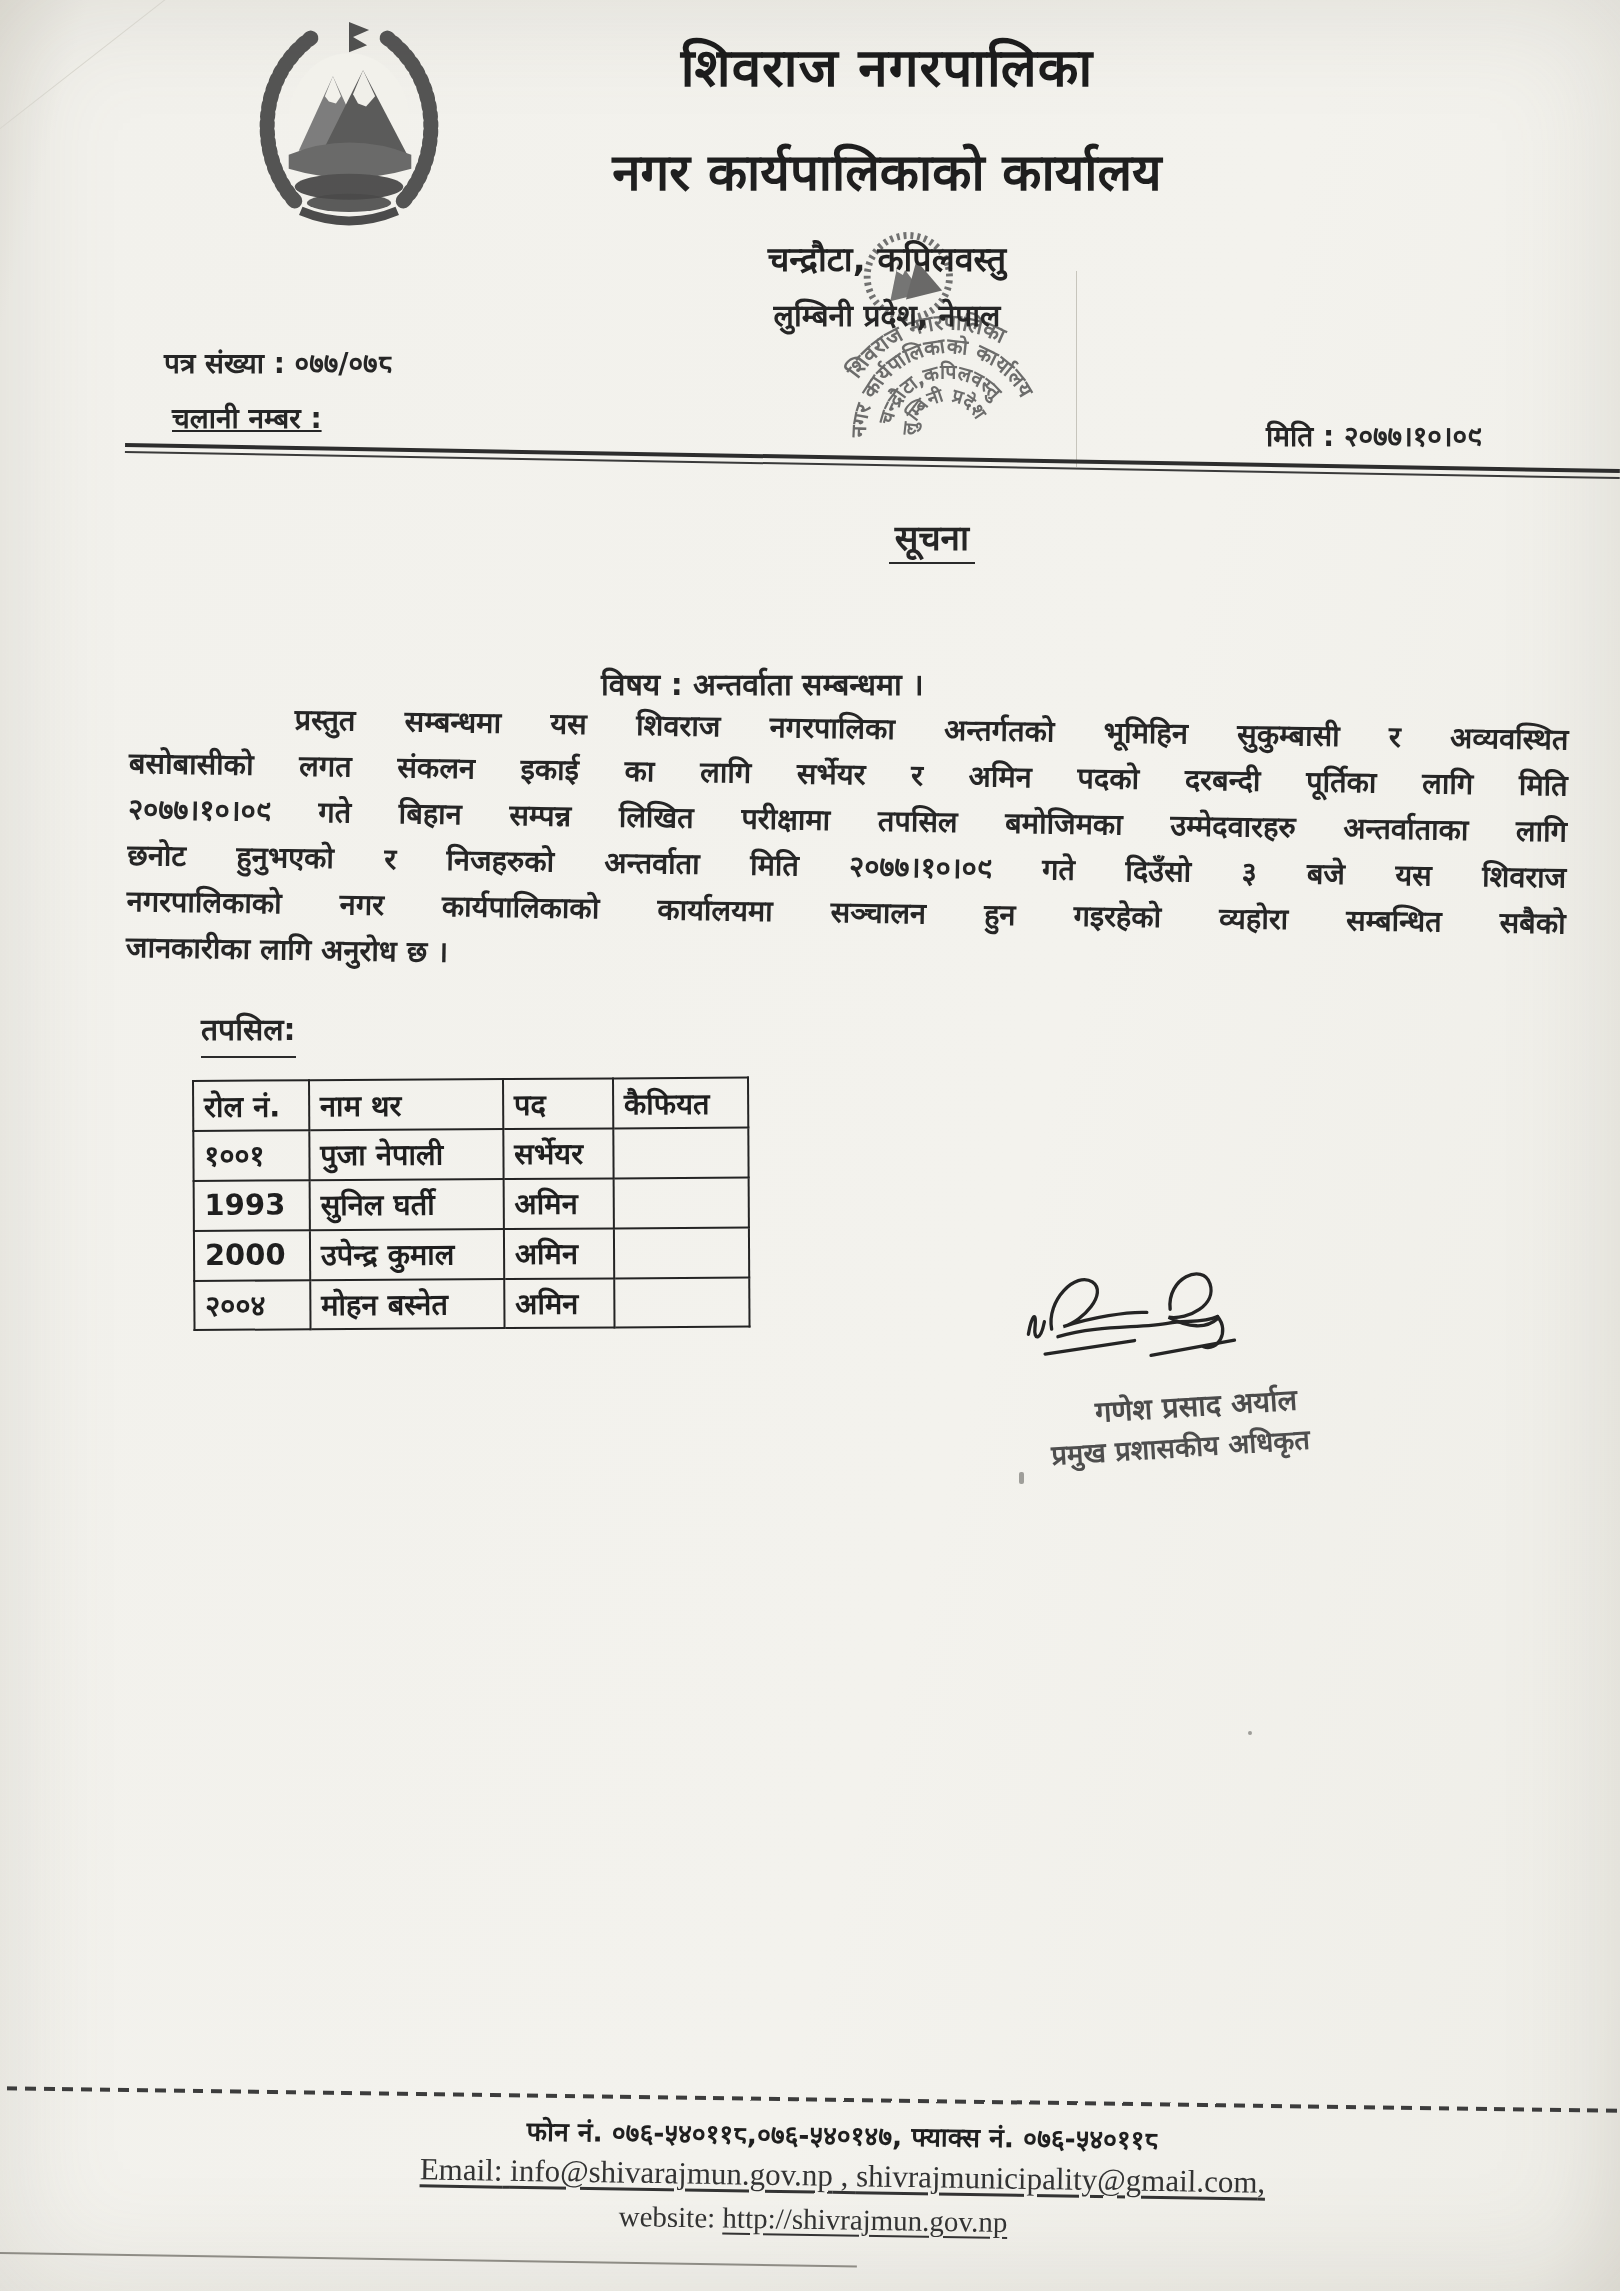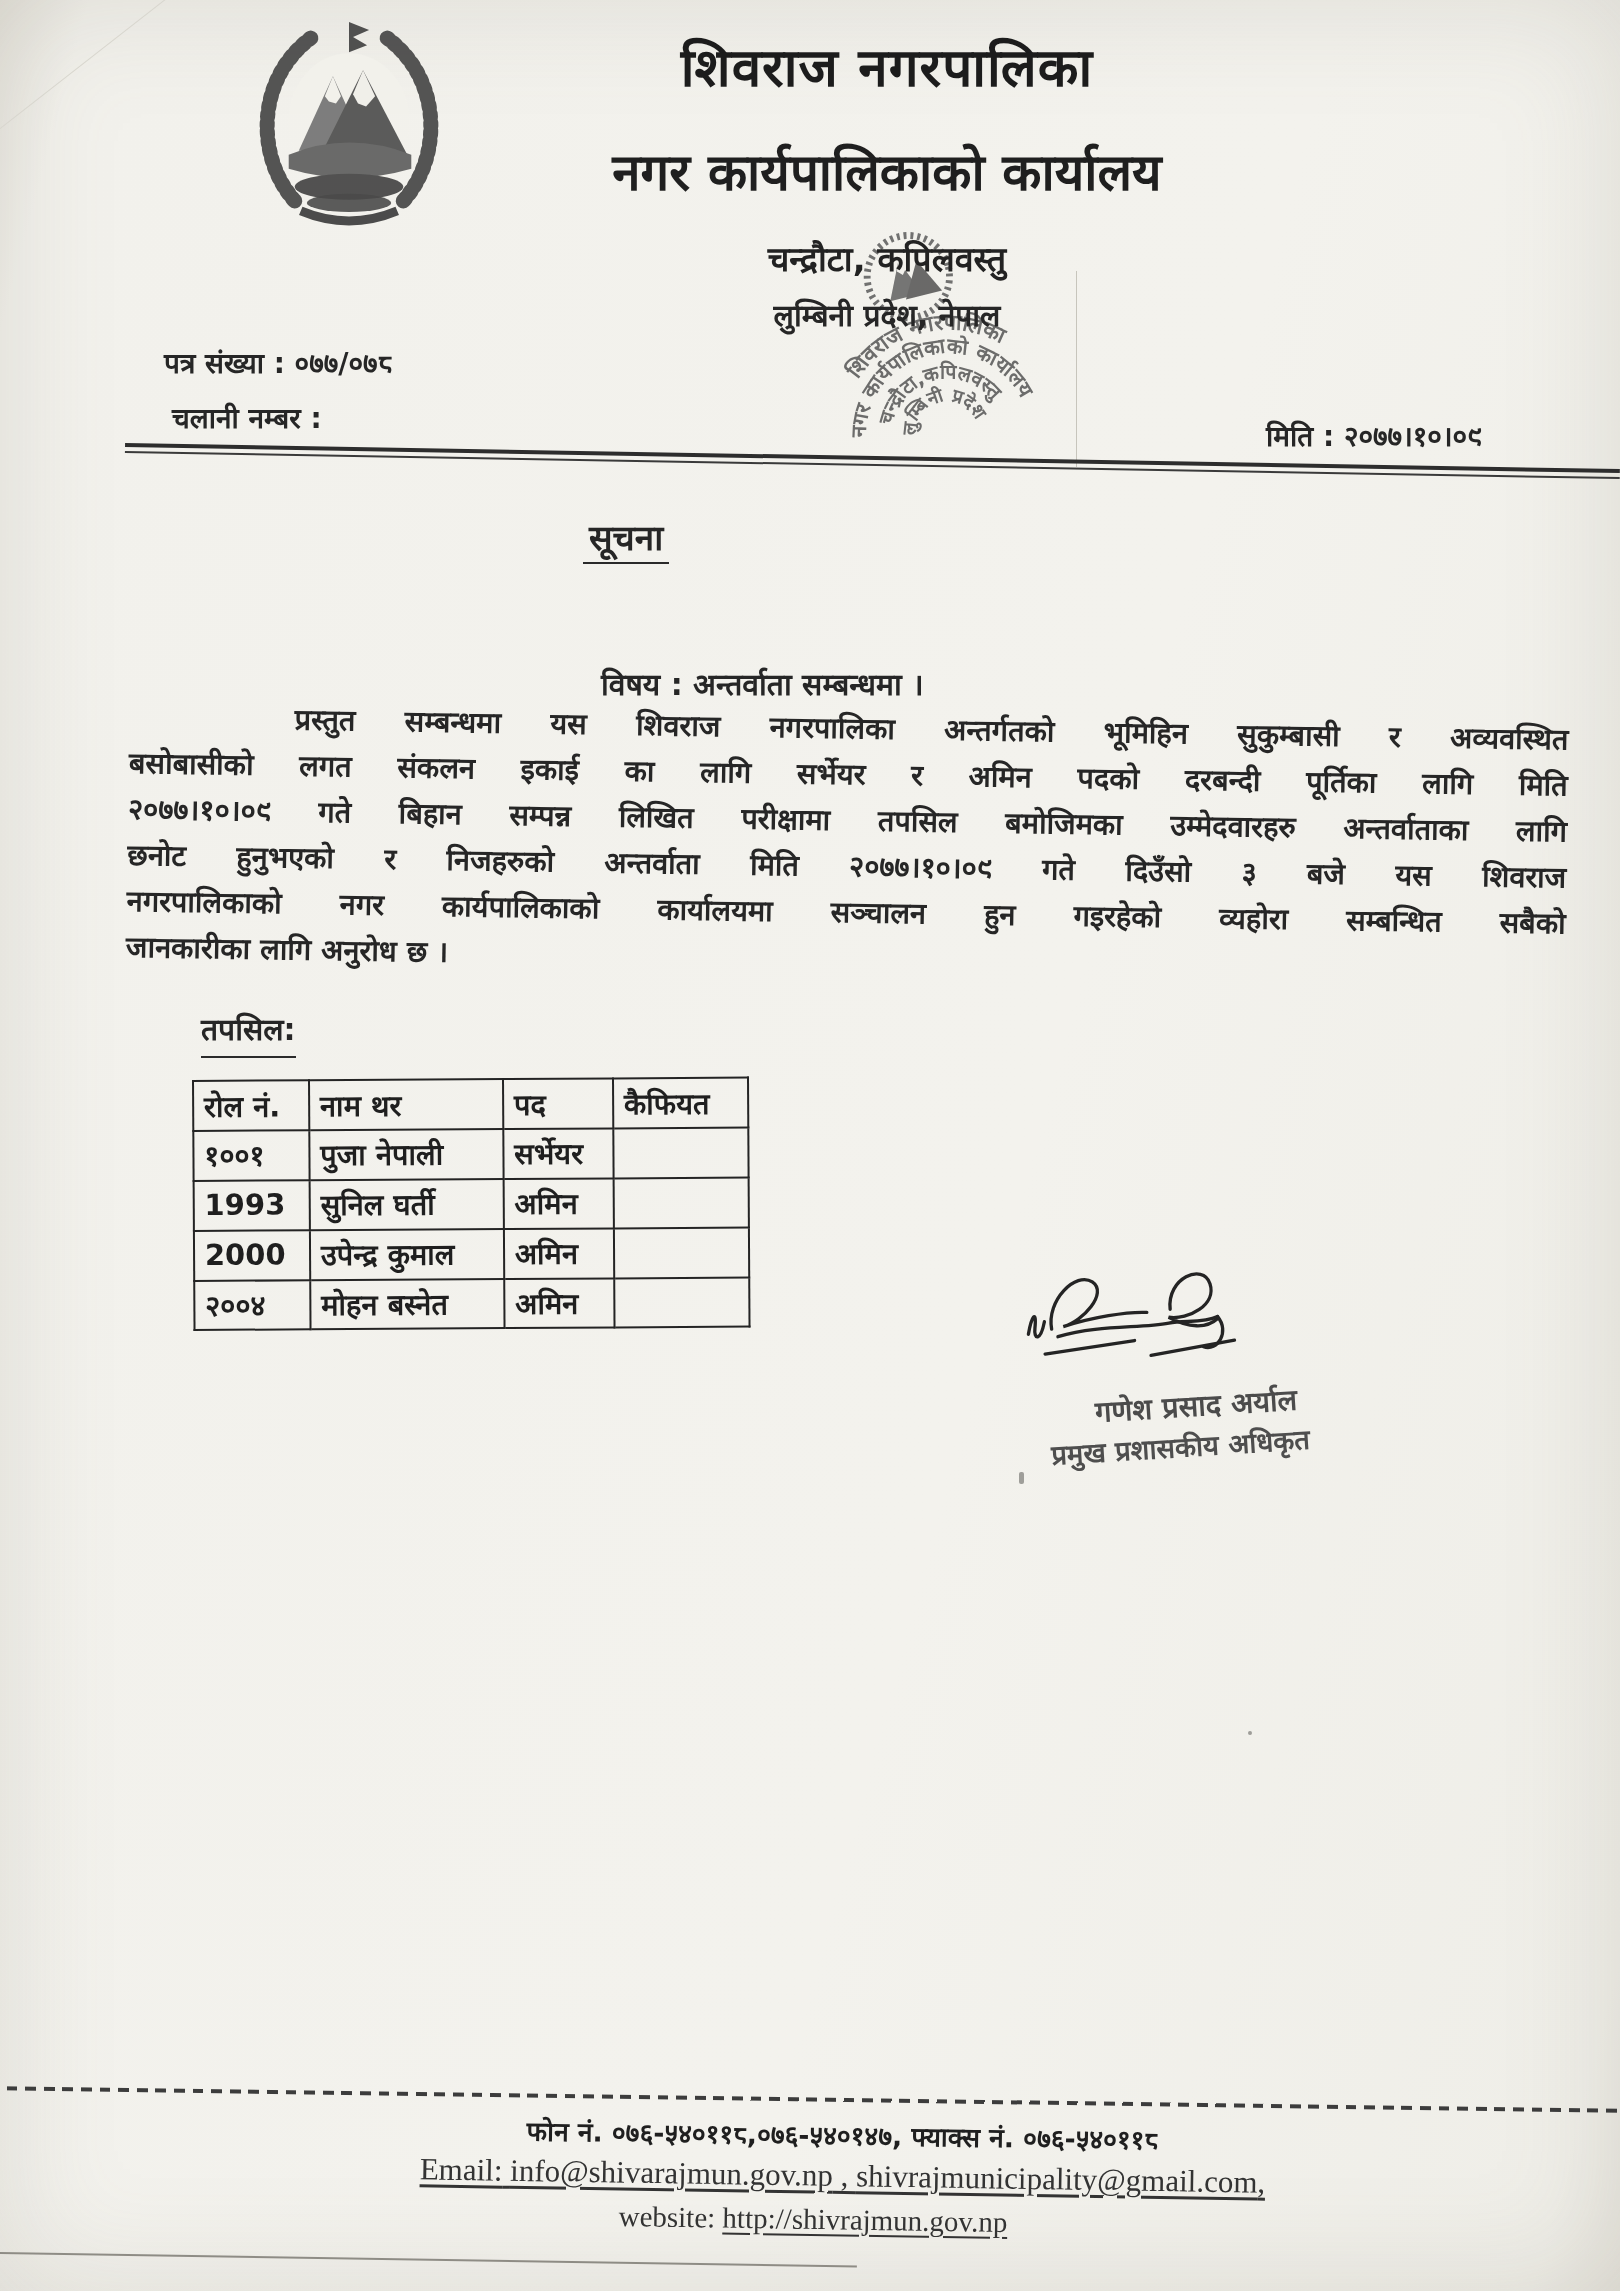--- a/index.html
+++ b/index.html
@@ -18,28 +18,28 @@
   .dev{font-family:"DejaVu Sans", sans-serif;font-weight:700;}
   .serif{font-family:"Liberation Serif","DejaVu Serif",serif;}
 
   
   .title-main{left:0;top:29px;width:1774px;text-align:center;font-size:53px;letter-spacing:1px;color:#1c1c1c;}
   .title-office{left:0;top:135px;width:1774px;text-align:center;font-size:51px;color:#1f1f1f;}
   .title-address{left:0;top:235px;width:1774px;text-align:center;font-size:34px;color:#222;}
   .title-province{left:0;top:294px;width:1774px;text-align:center;font-size:30px;color:#262626;}
 
   .refline{left:164px;top:343px;font-size:28px;}
-  .dispatchline{left:172px;top:398px;font-size:28px;}
+  .dispatchline{left:172px;top:398px;font-size:28px;text-decoration:underline;}
   .dateline{left:1258px;top:416px;font-size:28px;margin-left:8px;}
 
   .rule{left:125px;top:443px;width:1495px;height:3.9px;
         border-top:4.9px solid #2d2d2d;border-bottom:2px solid #3a3a3a;
         transform:rotate(1deg);transform-origin:left center;}
 
-  .notice-title{left:583px;top:513px;width:392px;text-align:left;font-size:35px;}
+  .notice-title{left:583px;top:513px;width:392px;text-align:right;font-size:35px;}
   .notice-title span{border-bottom:2.9px solid #2a2a2a;padding:0 5.9px 3.9px;}
   .subject{left:601px;top:619px;font-size:30px;margin-top:44px;}
 
   .body-par{left:130px;top:694px;width:1439px;font-size:29px;line-height:46px;
             transform:rotate(.9deg);transform-origin:left top;}
   .body-line{text-align:justify;text-align-last:justify;white-space:normal;}
   .body-line.first{text-indent:165px;}
   .body-line.last{text-align-last:left;}
 
   .tapasil{left:201px;top:1008px;font-size:30px;}

